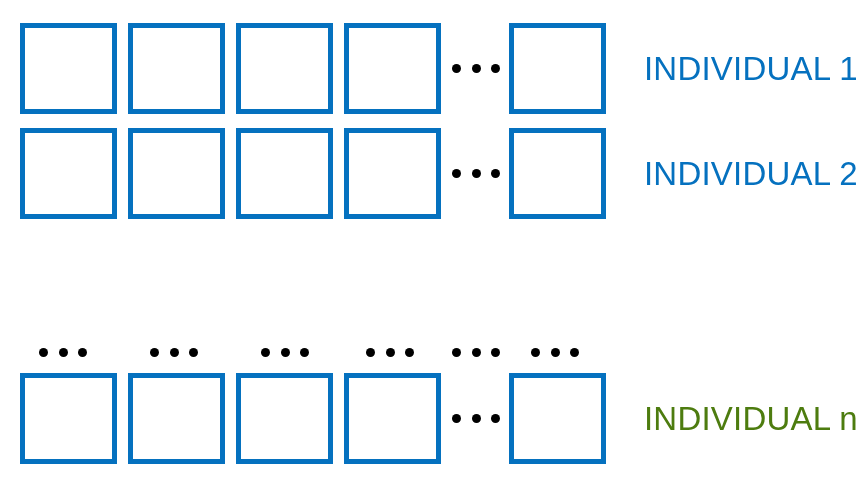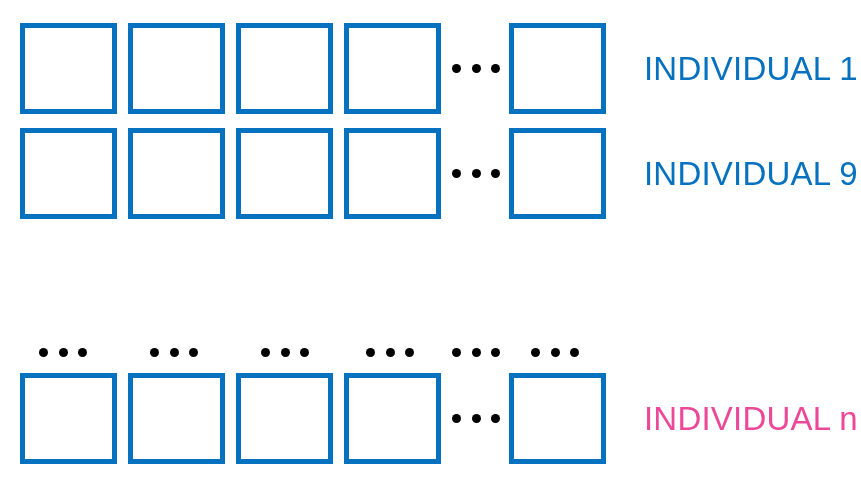--- a/index.html
+++ b/index.html
@@ -118,34 +118,34 @@
       <div class="cell" style="left: 20px; border-color: rgb(5, 113, 191);"></div>
       <div class="cell" style="left: 128px; border-color: rgb(5, 113, 191);"></div>
       <div class="cell" style="left: 236px; border-color: rgb(5, 113, 191);"></div>
       <div class="cell" style="left: 344px; border-color: rgb(5, 113, 191);"></div>
       <div class="cell" style="left: 509px; border-color: rgb(5, 113, 191);"></div>
       <div class="row-ellipsis" style="left: 452px;">
         <span class="dot" style="background: rgb(0, 0, 0);"></span>
         <span class="dot" style="background: rgb(0, 0, 0);"></span>
         <span class="dot" style="background: rgb(0, 0, 0);"></span>
       </div>
-      <div class="row-label" style="color: rgb(5, 113, 191);">INDIVIDUAL 9</div>
+      <div class="row-label" style="color: rgb(5, 113, 191);">INDIVIDUAL 2</div>
     </div>
     <div class="row" style="top: 373px;">
       <div class="cell" style="left: 20px; border-color: rgb(5, 113, 191);"></div>
       <div class="cell" style="left: 128px; border-color: rgb(5, 113, 191);"></div>
       <div class="cell" style="left: 236px; border-color: rgb(5, 113, 191);"></div>
       <div class="cell" style="left: 344px; border-color: rgb(5, 113, 191);"></div>
       <div class="cell" style="left: 509px; border-color: rgb(5, 113, 191);"></div>
       <div class="row-ellipsis" style="left: 452px;">
         <span class="dot" style="background: rgb(0, 0, 0);"></span>
         <span class="dot" style="background: rgb(0, 0, 0);"></span>
         <span class="dot" style="background: rgb(0, 0, 0);"></span>
       </div>
-      <div class="row-label" style="color: #ec4899; text-align: center;">INDIVIDUAL n</div>
+      <div class="row-label" style="color: #4d7c0f; text-align: center;">INDIVIDUAL n</div>
     </div>
     <div class="dots-band" style="top: 341px;">
       <div class="dots-group" style="left: 39px; top: 0px;">
         <span class="dot" style="background: rgb(0, 0, 0);"></span>
         <span class="dot" style="background: rgb(0, 0, 0);"></span>
         <span class="dot" style="background: rgb(0, 0, 0);"></span>
       </div>
       <div class="dots-group" style="left: 150px; top: 0px;">
         <span class="dot" style="background: rgb(0, 0, 0);"></span>
         <span class="dot" style="background: rgb(0, 0, 0);"></span>

